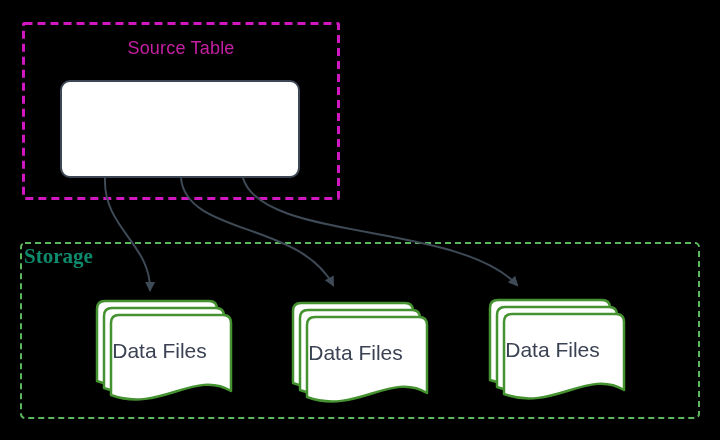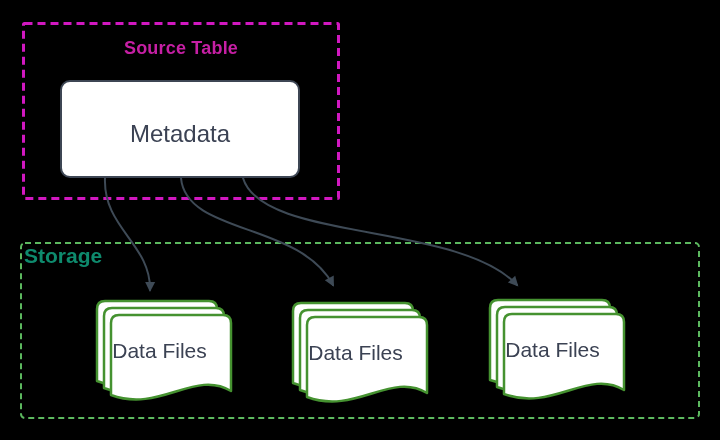--- a/index.html
+++ b/index.html
@@ -26,25 +26,25 @@
 
   .group-border { fill: none; }
   .source-rect { stroke: var(--source-table-border); stroke-width: 3; stroke-dasharray: 8 5; }
   .storage-rect { stroke: var(--storage-border); stroke-width: 2; stroke-dasharray: 6 4; }
   .arrow { stroke: var(--arrow); stroke-width: 2; fill: none; stroke-linecap: round; }
   #ah path { fill: var(--arrow); }
 
   .source-label {
     position: absolute; left: 22px; top: 38px; width: 318px;
     text-align: center; color: var(--source-table-label);
-    font-size: 18px; font-weight: bold; letter-spacing: 0.2px;
+    font-size: 18px; font-weight: normal; letter-spacing: 0.2px;
   }
   .storage-label {
     position: absolute; left: 24px; top: 244px;
-    color: var(--storage-label); font-size: 21px; font-weight: bold;
+    color: var(--storage-label); font-size: 21px; font-weight: bold; font-family: Liberation Serif, serif;
   }
 
   .metadata-node {
     position: absolute; left: 60px; top: 80px; width: 240px; height: 98px;
     background: var(--node-bg);
     border: 2px solid var(--node-border);
     border-radius: 10px;
     display: flex; flex-direction: column; align-items: center; justify-content: center;
     padding-top: 10px;
     color: var(--node-text);
@@ -80,21 +80,20 @@
     <rect class="group-border storage-rect" x="21" y="243" width="678" height="175" rx="4"></rect>
 
     <path class="arrow" d="M105,178 C103,228 151,244 150,290" marker-end="url(#ah)"></path>
     <path class="arrow" d="M181,178 C186,235 300,222 333,285" marker-end="url(#ah)"></path>
     <path class="arrow" d="M243,178 C262,242 458,222 517,285" marker-end="url(#ah)"></path>
   </svg>
 
   <div class="source-label">Source Table</div>
 
   <div class="metadata-node">
-    <div class="metadata-title">Metadata</div>
   </div>
 
   <div class="storage-label">Storage</div>
 
   <div class="stack stack-1">
     <svg viewBox="0 0 140 122" width="140" height="122">
       <g transform="translate(1,1)">
           <path class="doc-page" d="M1,12 Q1,4 9,4 L113,4 Q121,4 121,12 L121,80 C85,58 50,102 1,84 Z"></path>
         </g>
       <g transform="translate(8,8)">

